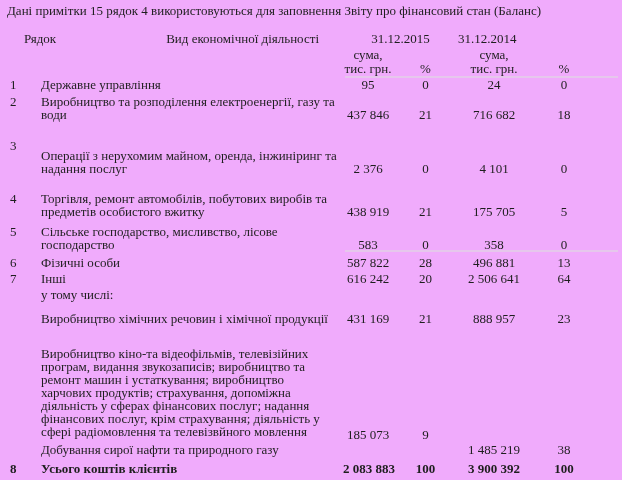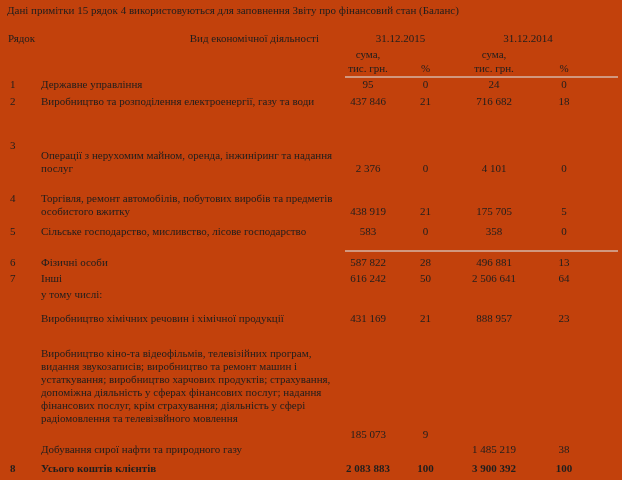--- a/index.html
+++ b/index.html
@@ -1,43 +1,43 @@
 <!DOCTYPE html>
 <html><head>
 <meta charset="utf-8">
 <style>
   html,body{margin:0;padding:0;background:#ffffff;}
   #page{
     position:relative;
     width:622px;height:480px;
-    background:#c2410c;
+    background:#f0abfc;
     font-family:"Liberation Serif","DejaVu Serif",serif;
-    font-size:11px;
+    font-size:13px;
     line-height:13px;
     color:#1e1e1e;
     overflow:hidden;
   }
   .intro{
     position:absolute;top:4px;left:7px;width:600px;
   }
   .trow{
     position:absolute;left:0;width:598px;
     display:grid;
     grid-template-columns:41px 302px 50px 65px 72px 68px;
     align-items:end;
   }
   .c{min-height:1px;}
   .num{padding-left:10px;align-self:start;}
   .num.raised{position:relative;top:-10px;}
   .act{}
   .act.center{text-align:right;padding-right:24px;align-self:start;}
   .v{text-align:center;align-self:end;white-space:nowrap;}
   .span15{grid-column:3/5;text-align:center;white-space:nowrap;}
-  .span14{grid-column:5/7;text-align:center;white-space:nowrap;}
-  .rowhdr{padding-left:8px;grid-column:1/2;}
+  .span14{grid-column:5/7;text-align:left;white-space:nowrap;}
+  .rowhdr{padding-left:24px;grid-column:1/2;}
   .bold{font-weight:700;}
   .para{max-width:294px;}
   .smudge{position:absolute;height:2px;background:#dedede;opacity:.55;}
   .s1{top:76px;left:345px;width:273px;}
   .s2{top:250px;left:345px;width:273px;}
 </style>
 </head>
 <body>
 
 <div id="page">
@@ -123,21 +123,21 @@
     <div class="c v">587 822</div>
     <div class="c v">28</div>
     <div class="c v">496 881</div>
     <div class="c v">13</div>
   </div>
 
   <div class="trow" style="top:272px">
     <div class="c num">7</div>
     <div class="c act">Інші</div>
     <div class="c v">616 242</div>
-    <div class="c v">50</div>
+    <div class="c v">20</div>
     <div class="c v">2 506 641</div>
     <div class="c v">64</div>
   </div>
 
   <div class="trow" style="top:288px">
     <div class="c num"></div>
     <div class="c act">у тому числі:</div>
     <div class="c"></div>
       <div class="c"></div>
       <div class="c"></div>

